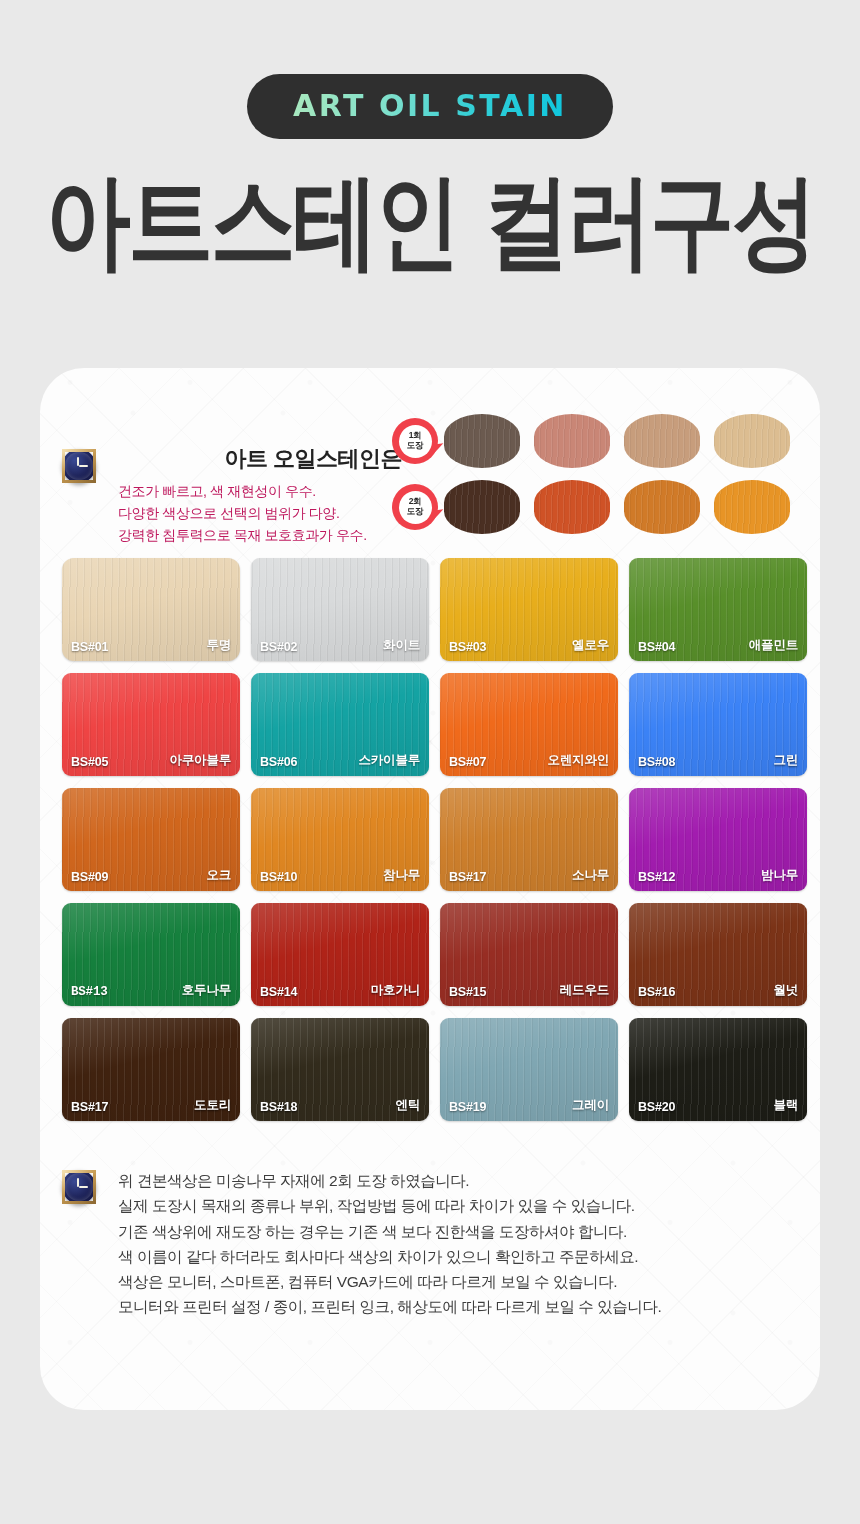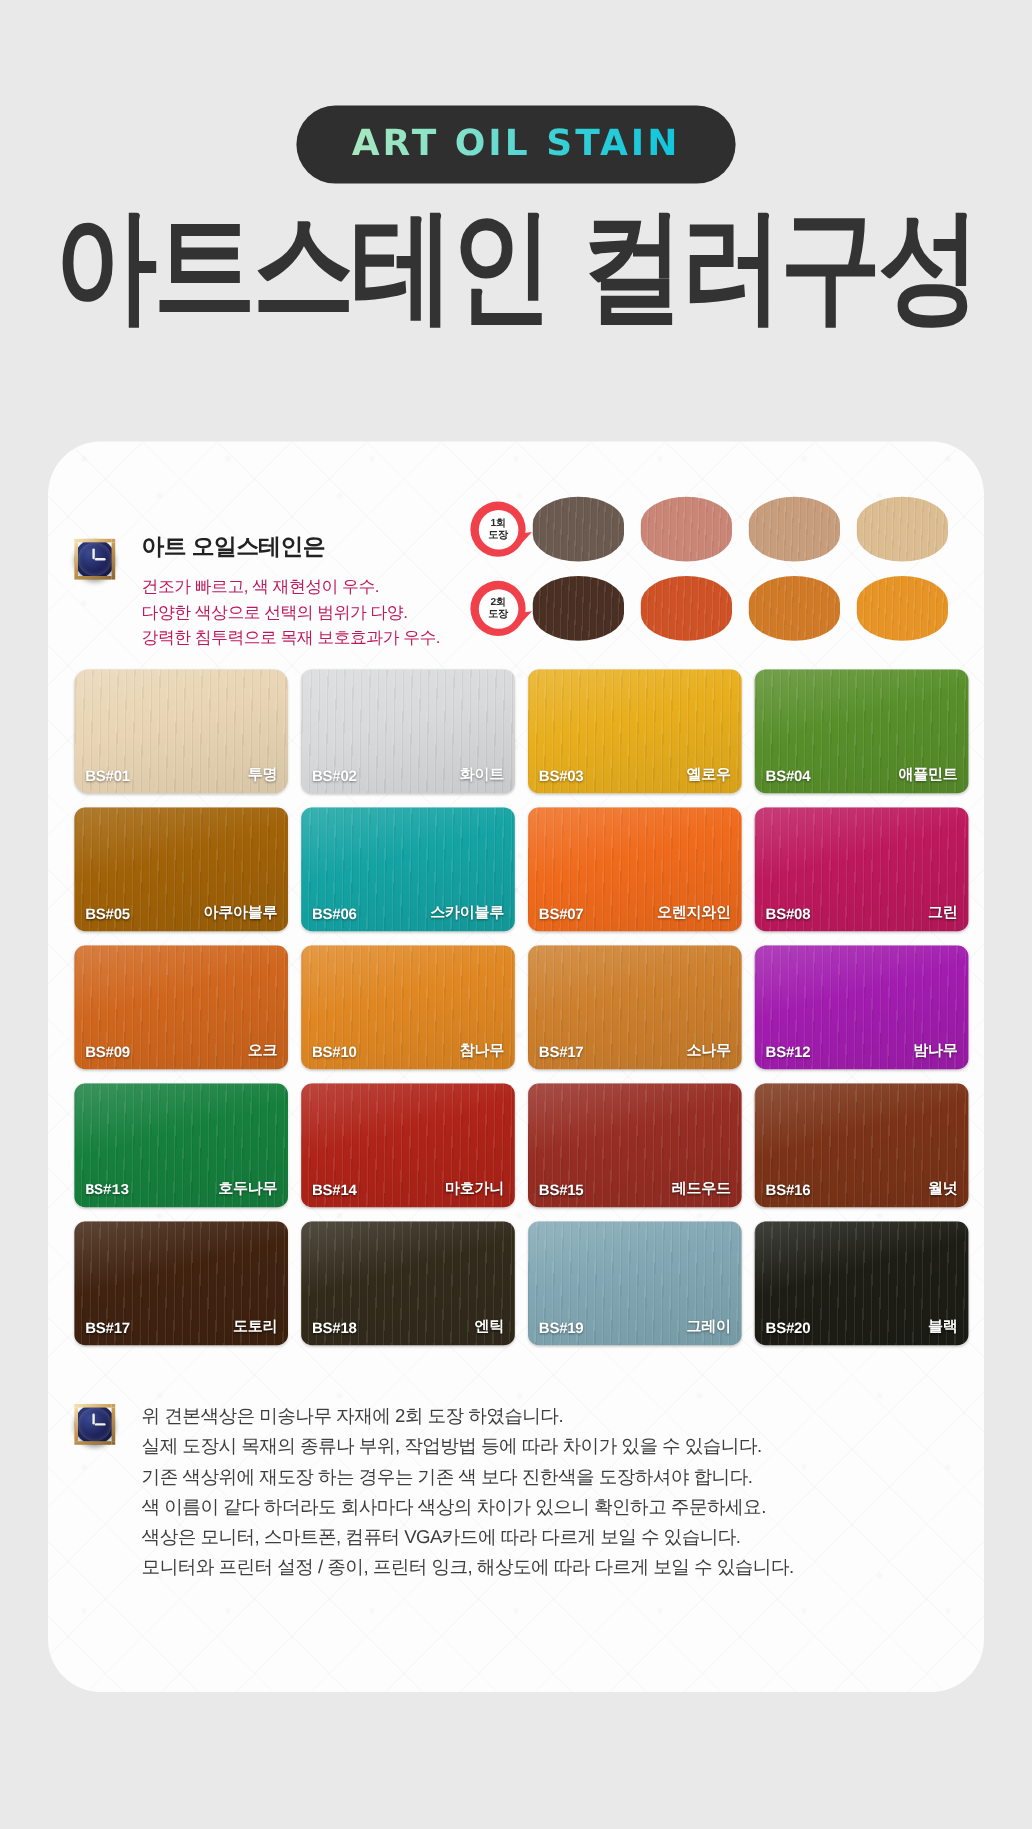--- a/index.html
+++ b/index.html
@@ -16,21 +16,21 @@
   .page {
     position: relative;
     width: 860px;
     height: 1524px;
     background: #e9e9e9;
   }
 
   
   .badge-wrap {
     position: absolute;
-    top: 88px; left: 0; width: 860px;
+    top: 74px; left: 0; width: 860px;
     display: flex; justify-content: center;
   }
   .badge-pill {
     background: #2f2f2f;
     border-radius: 40px;
     padding: 14px 46px 16px;
     display: inline-block;
   }
   .badge-pill-text {
     font-size: 30px;
@@ -101,25 +101,26 @@
     content: "";
     position: absolute;
     background: #f4f2e4;
     border-radius: 1px;
   }
   .clock-icon::before { width: 2px; height: 9px; left: 12px; top: 5px; }
   .clock-icon::after  { width: 9px; height: 2px; left: 14px; top: 13px; }
 
   .intro-title {
     margin-left: 56px;
-    font-size: 19px;
+    font-size: 22px;
     font-weight: bold;
     color: #222;
     letter-spacing: -0.5px;
     line-height: 1.2;
+    text-align: right;
   }
   .intro-lines {
     margin-left: 56px;
     margin-top: 9px;
     font-size: 14px;
     color: #be185d;
     line-height: 1.56;
     letter-spacing: -0.4px;
   }
 
@@ -337,39 +338,39 @@
           <span class="sheen"></span>
           <span class="swatch-code">BS#03</span>
           <span class="swatch-label">옐로우</span>
         </div>
         <div class="swatch light" style="background: rgb(88, 143, 42);">
           <span class="grain"></span>
           <span class="sheen"></span>
           <span class="swatch-code">BS#04</span>
           <span class="swatch-label">애플민트</span>
         </div>
-        <div class="swatch dark" style="background: #a16207;">
+        <div class="swatch dark" style="background: #ef4444;">
           <span class="grain"></span>
           <span class="sheen"></span>
           <span class="swatch-code">BS#05</span>
           <span class="swatch-label">아쿠아블루</span>
         </div>
         <div class="swatch light" style="background: rgb(20, 163, 163);">
           <span class="grain"></span>
           <span class="sheen"></span>
           <span class="swatch-code">BS#06</span>
           <span class="swatch-label">스카이블루</span>
         </div>
         <div class="swatch light" style="background: rgb(240, 106, 27);">
           <span class="grain"></span>
           <span class="sheen"></span>
           <span class="swatch-code">BS#07</span>
           <span class="swatch-label">오렌지와인</span>
         </div>
-        <div class="swatch dark" style="background: #be185d;">
+        <div class="swatch dark" style="background: #3b82f6;">
           <span class="grain"></span>
           <span class="sheen"></span>
           <span class="swatch-code">BS#08</span>
           <span class="swatch-label">그린</span>
         </div>
         <div class="swatch light" style="background: rgb(208, 102, 29);">
           <span class="grain"></span>
           <span class="sheen"></span>
           <span class="swatch-code">BS#09</span>
           <span class="swatch-label">오크</span>

